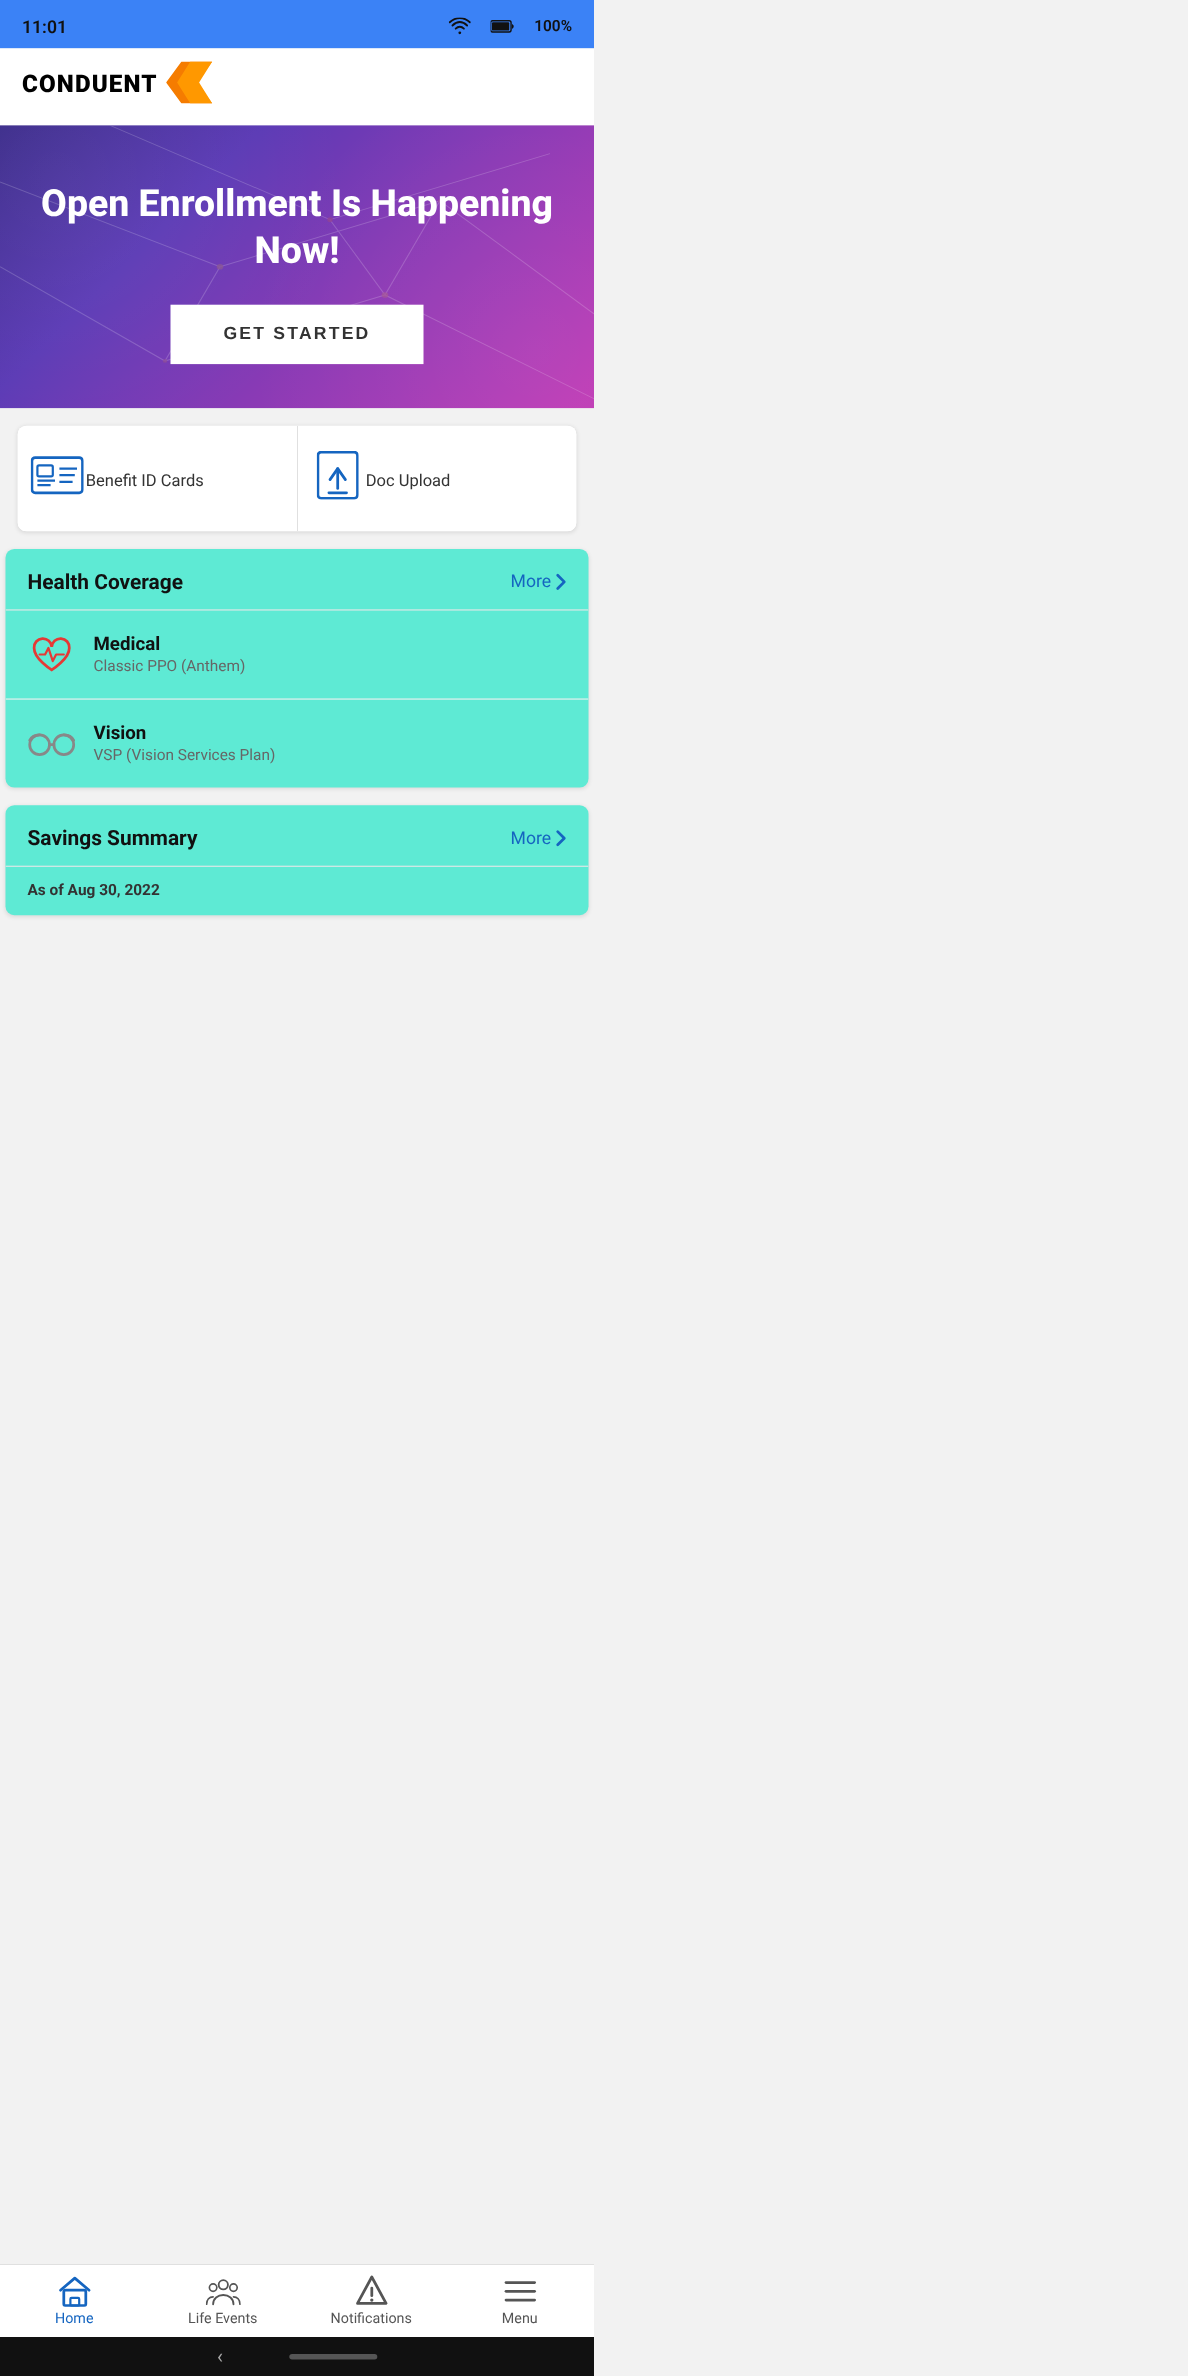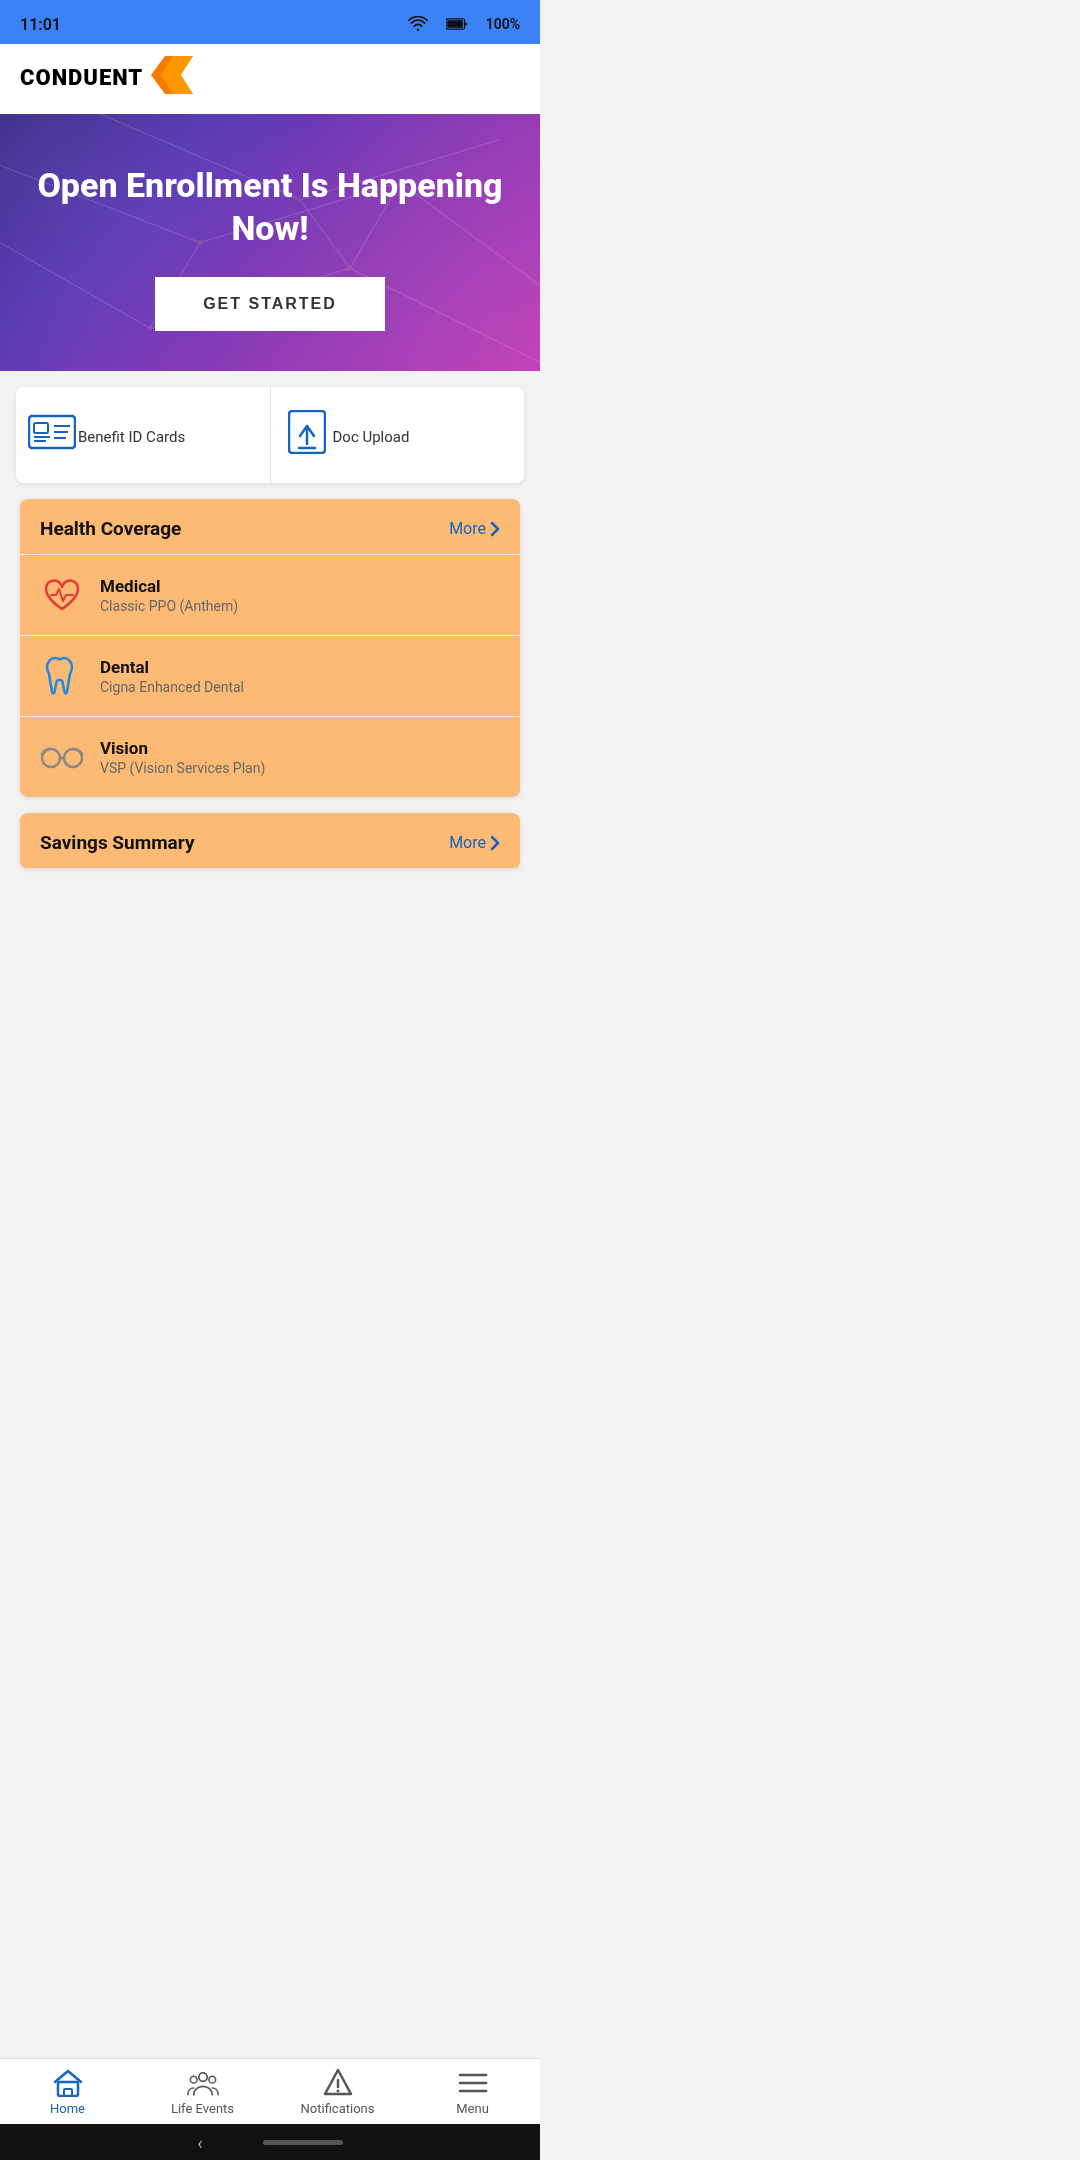--- a/index.html
+++ b/index.html
@@ -121,22 +121,22 @@
       margin-bottom: 10px;
     }
     .quick-action-label {
       font-size: 15px;
       color: #333;
       text-align: center;
     }
 
     
     .card-section {
-      background: #fdba74;
-      margin: 16px 20px 0;
+      background: #5eead4;
+      margin: 16px 5px 0;
       border-radius: 8px;
       box-shadow: 0 1px 4px rgba(0,0,0,0.1);
       overflow: hidden;
     }
     .card-header {
       display: flex;
       justify-content: space-between;
       align-items: center;
       padding: 18px 20px 14px;
       border-bottom: 1px solid #e8e8e8;
@@ -363,31 +363,20 @@
         <path d="M19 32S3 22 3 12a8 8 0 0 1 16-1 8 8 0 0 1 16 1c0 10-16 20-16 20z" stroke="#e53935" stroke-width="2.5" fill="none"></path>
         <polyline points="8,18 13,18 16,12 20,24 23,18 30,18" stroke="#e53935" stroke-width="2" fill="none" stroke-linecap="round" stroke-linejoin="round"></polyline>
       </svg>
     </div>
     <div class="coverage-info">
       <div class="coverage-name">Medical</div>
       <div class="coverage-plan">Classic PPO (Anthem)</div>
     </div>
   </div>
 
-  <div class="coverage-item">
-    <div class="coverage-icon">
-      <svg width="34" height="40" viewBox="0 0 34 40" fill="none">
-        <path d="M10 2C6 2 2 6 2 11c0 3 1 5 2 7l3 18c.5 2 2 2 2.5 0l2-10c.3-1.5 1-2 3-2s2.7.5 3 2l2 10c.5 2 2 2 2.5 0l3-18c1-2 2-4 2-7 0-5-4-9-8-9-1.5 0-3 .5-4 1.5C13 2.5 11.5 2 10 2z" stroke="#1e88e5" stroke-width="2.5" fill="none"></path>
-      </svg>
-    </div>
-    <div class="coverage-info">
-      <div class="coverage-name">Dental</div>
-      <div class="coverage-plan">Cigna Enhanced Dental</div>
-    </div>
-  </div>
 
   <div class="coverage-item">
     <div class="coverage-icon">
       <svg width="44" height="24" viewBox="0 0 44 24" fill="none">
         <circle cx="11" cy="13" r="9" stroke="#888" stroke-width="2.5"></circle>
         <circle cx="33" cy="13" r="9" stroke="#888" stroke-width="2.5"></circle>
         <path d="M20 13h4" stroke="#888" stroke-width="2.5" stroke-linecap="round"></path>
         <path d="M2 9C4 5 7 4 11 4" stroke="#888" stroke-width="2.5" stroke-linecap="round"></path>
         <path d="M42 9C40 5 37 4 33 4" stroke="#888" stroke-width="2.5" stroke-linecap="round"></path>
       </svg>
@@ -402,20 +391,21 @@
 <div class="card-section" style="margin-top:16px; margin-bottom:0;">
   <div class="card-header">
     <span class="card-header-title">Savings Summary</span>
     <span class="card-header-more">
       <span>More</span>
       <svg width="10" height="16" viewBox="0 0 10 16" fill="none">
           <polyline points="2,2 8,8 2,14" stroke="#1565c0" stroke-width="2.5" stroke-linecap="round" stroke-linejoin="round"></polyline>
         </svg>
     </span>
   </div>
+  <div class="savings-date">As of Aug 30, 2022</div>
 </div>
 
 <div class="spacer-bottom"></div>
 
 <nav class="bottom-nav">
 
   <div class="nav-item">
     <div class="nav-icon">
       <svg width="30" height="28" viewBox="0 0 30 28" fill="none">
         <path d="M2 13L15 2l13 11" stroke="#1565c0" stroke-width="2.5" stroke-linecap="round" stroke-linejoin="round"></path>

